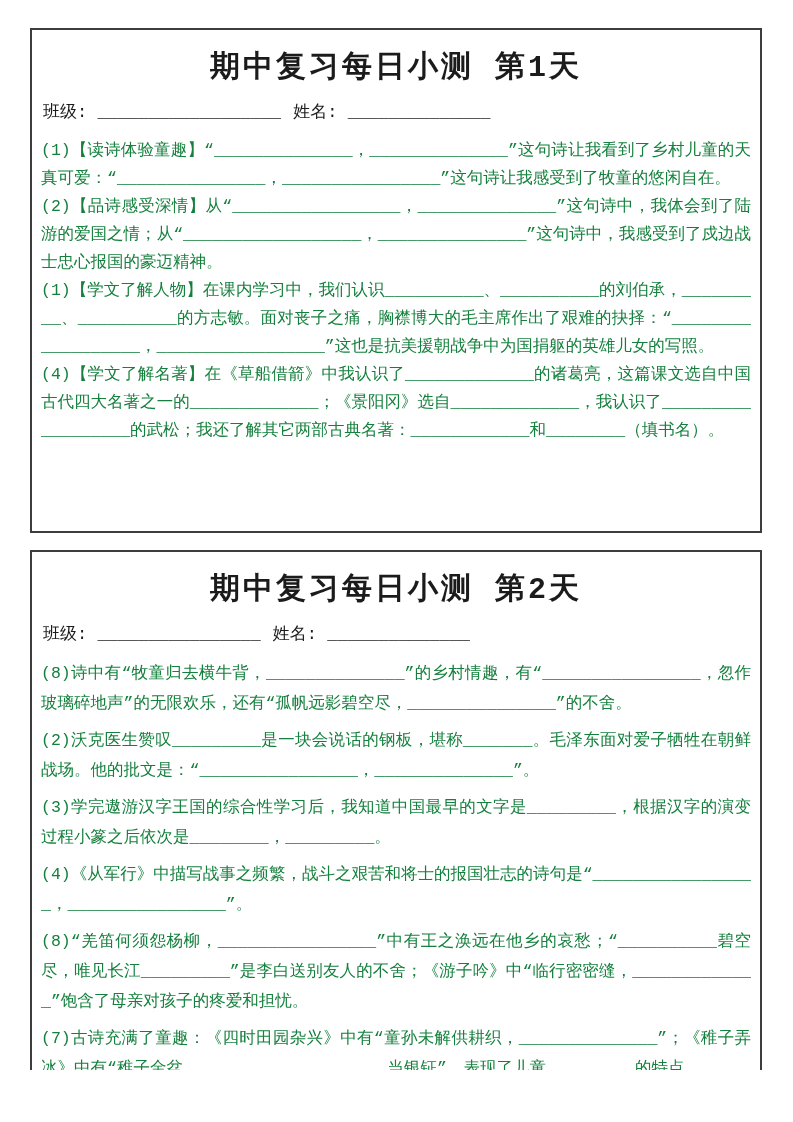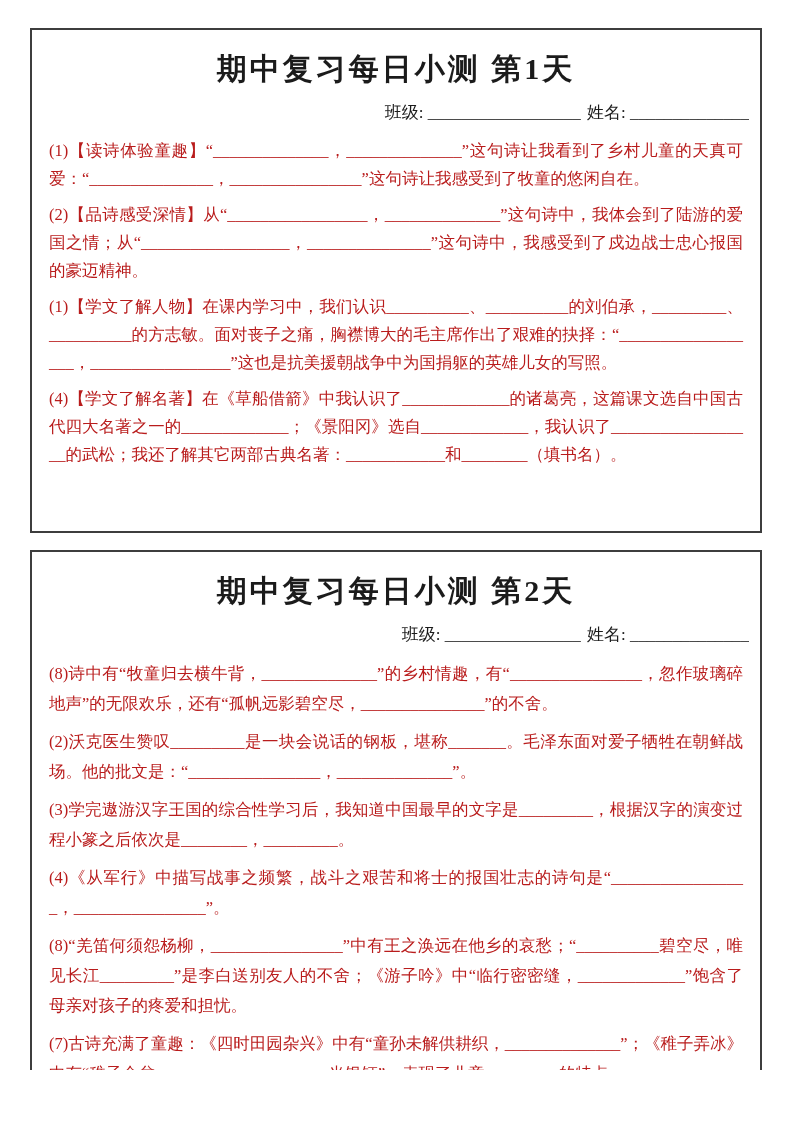--- a/index.html
+++ b/index.html
@@ -6,21 +6,21 @@
     margin: 0;
     padding: 0;
     background: #ffffff;
   }
   .page {
     position: relative;
     width: 793px;
     height: 1070px;
     background: #ffffff;
     color: #1b1b1b;
-    font-family: Liberation Serif, serif;
+    font-family: Liberation Mono, monospace;
     overflow: hidden;
   }
   .box {
     position: absolute;
     left: 30px;
     width: 732px;
     box-sizing: border-box;
     border: 2px solid #3d3d3d;
     background: #ffffff;
     padding: 0 9px;
@@ -30,40 +30,40 @@
 
   .title {
     margin: 22px 0 10px 0;
     text-align: center;
     font-size: 30px;
     font-weight: 700;
     letter-spacing: 3px;
     line-height: 1.1;
   }
   .meta {
-    text-align: right;
+    text-align: left;
     font-size: 17px;
     line-height: 1.4;
     margin: 16px 2px 12px 0;
     white-space: nowrap;
     overflow: hidden;
   }
   .meta .label { margin-left: 2px; }
   .meta .blank {
     letter-spacing: 0;
     color: #2a2a2a;
   }
   .question {
-    margin: 8px;
+    margin: 0;
     font-size: 16.5px;
     line-height: 28px;
     text-align: justify;
     word-break: break-all;
     overflow-wrap: anywhere;
-    color: #b91c1c;
+    color: #15803d;
   }
   .day2 .question {
     line-height: 30px;
     margin-bottom: 7px;
   }
 </style>
 </head>
 <body>
 
 <div class="page">

